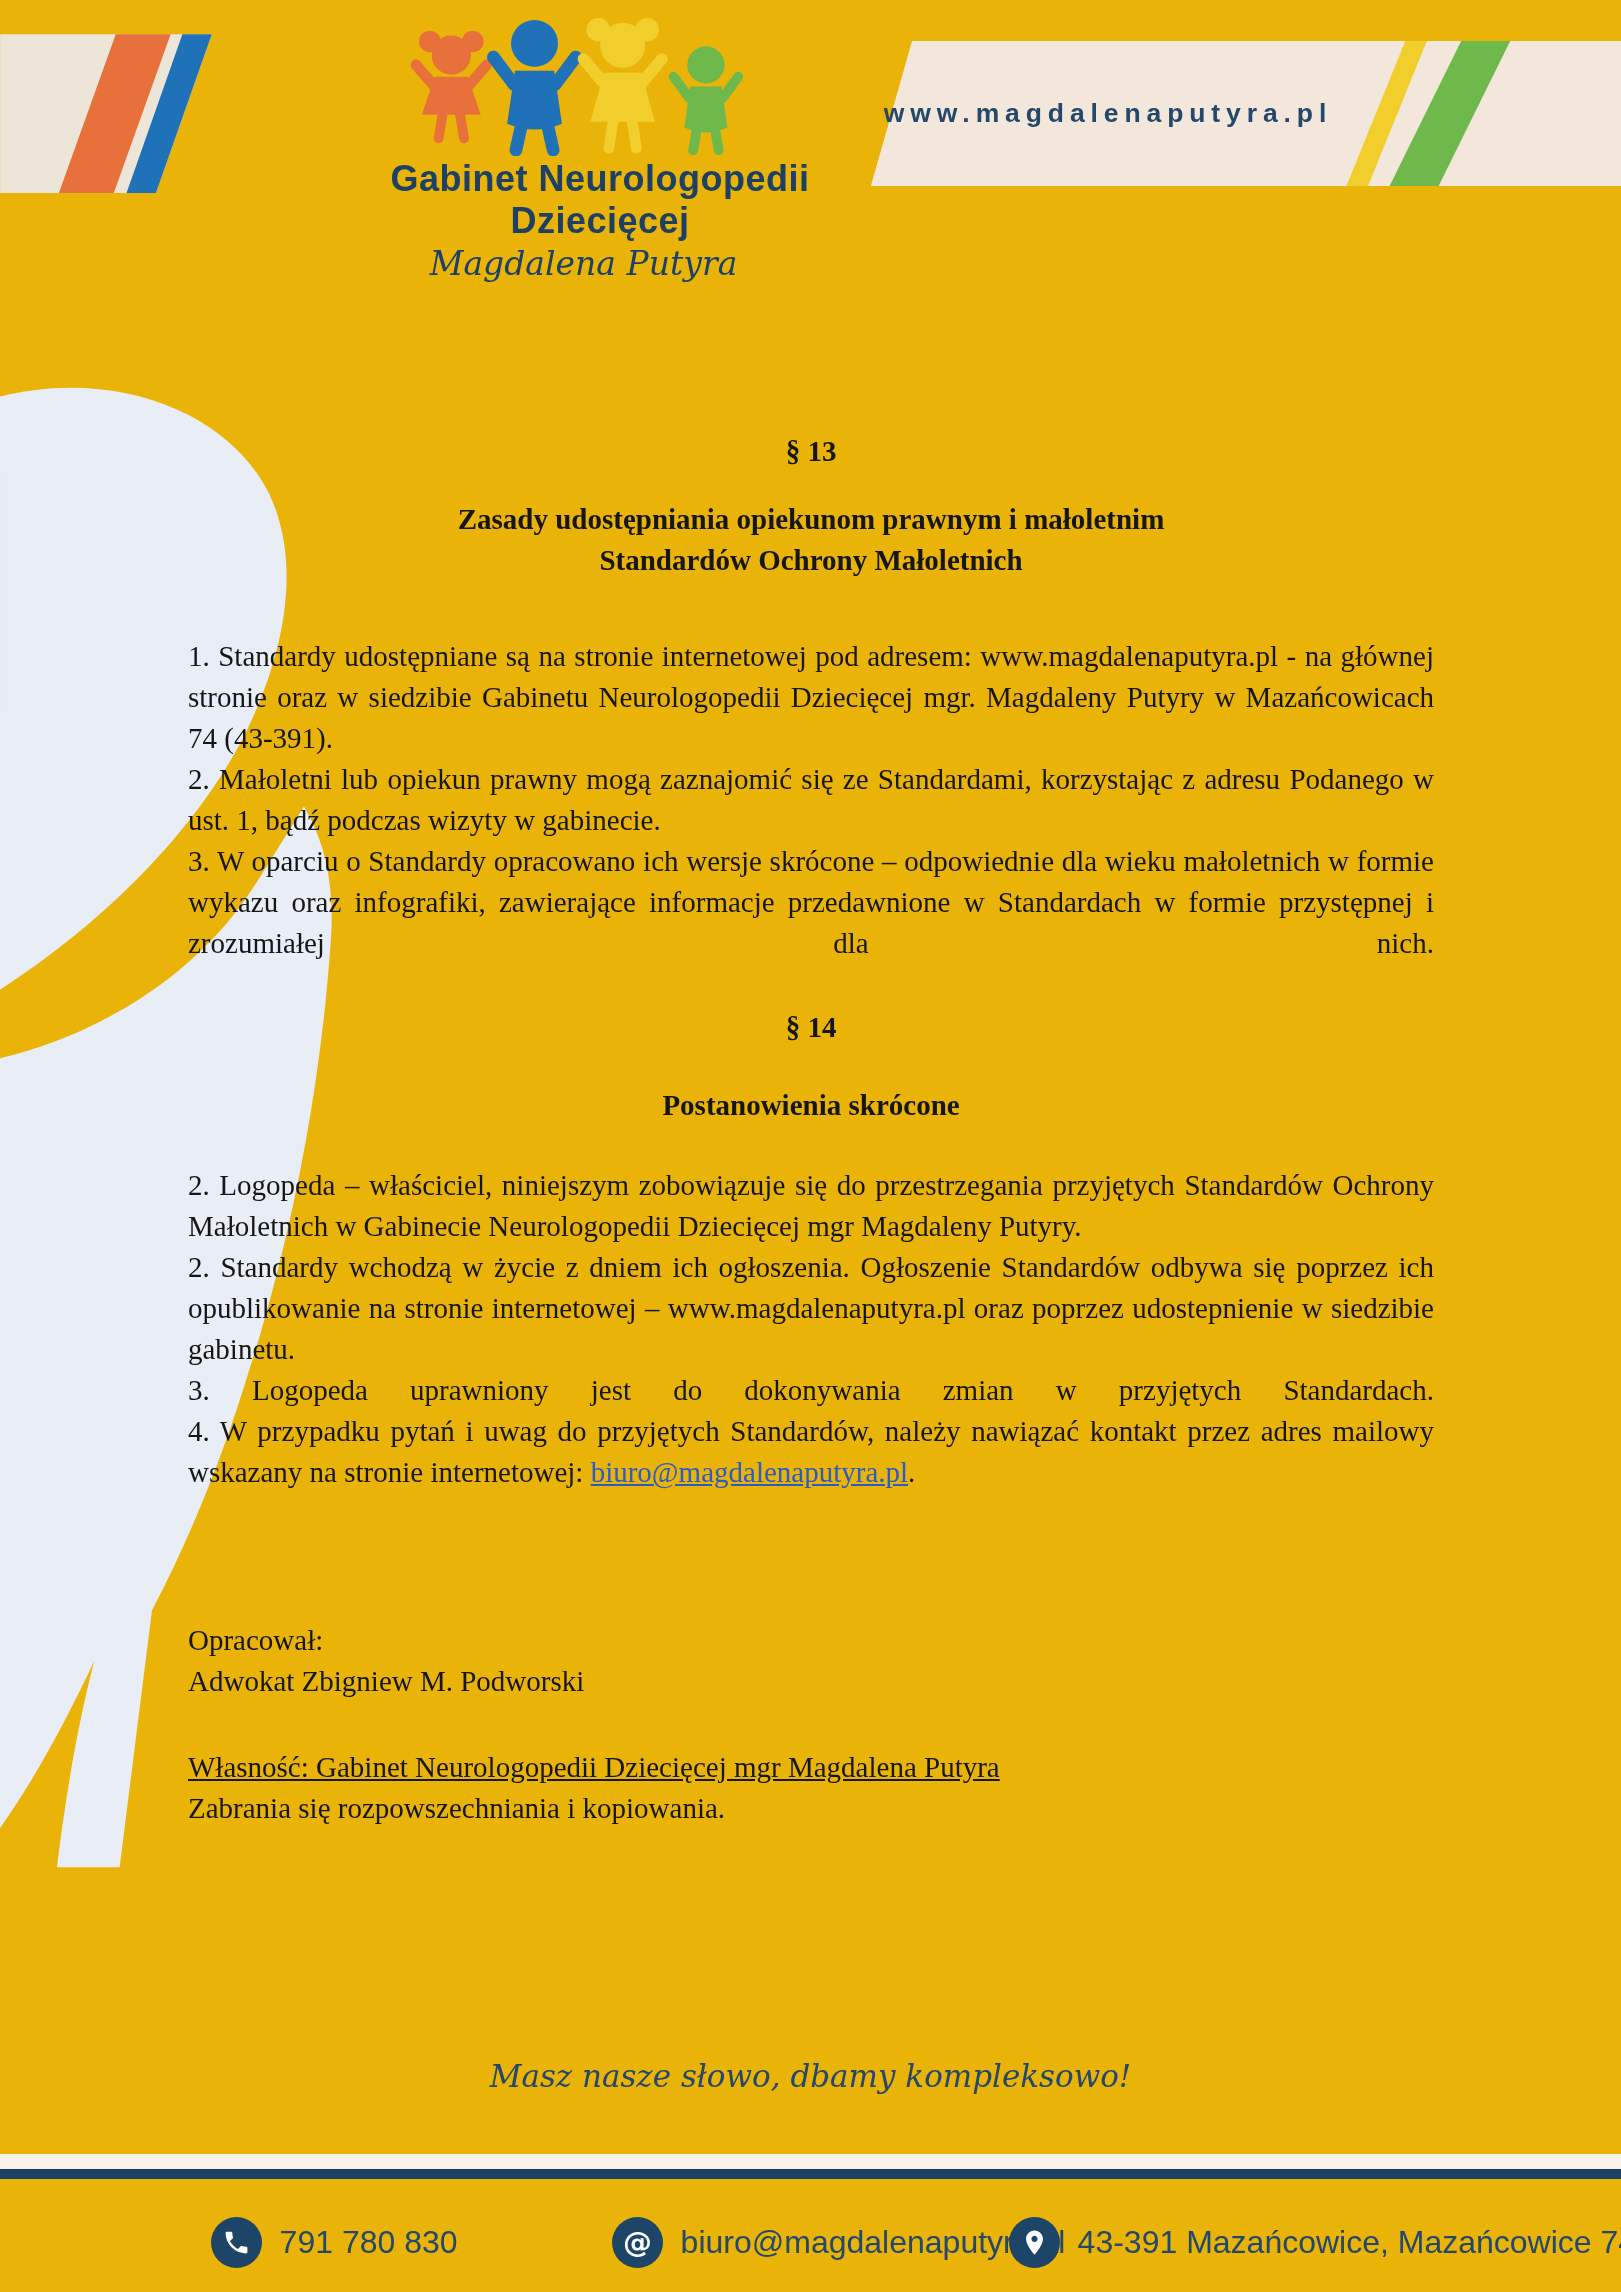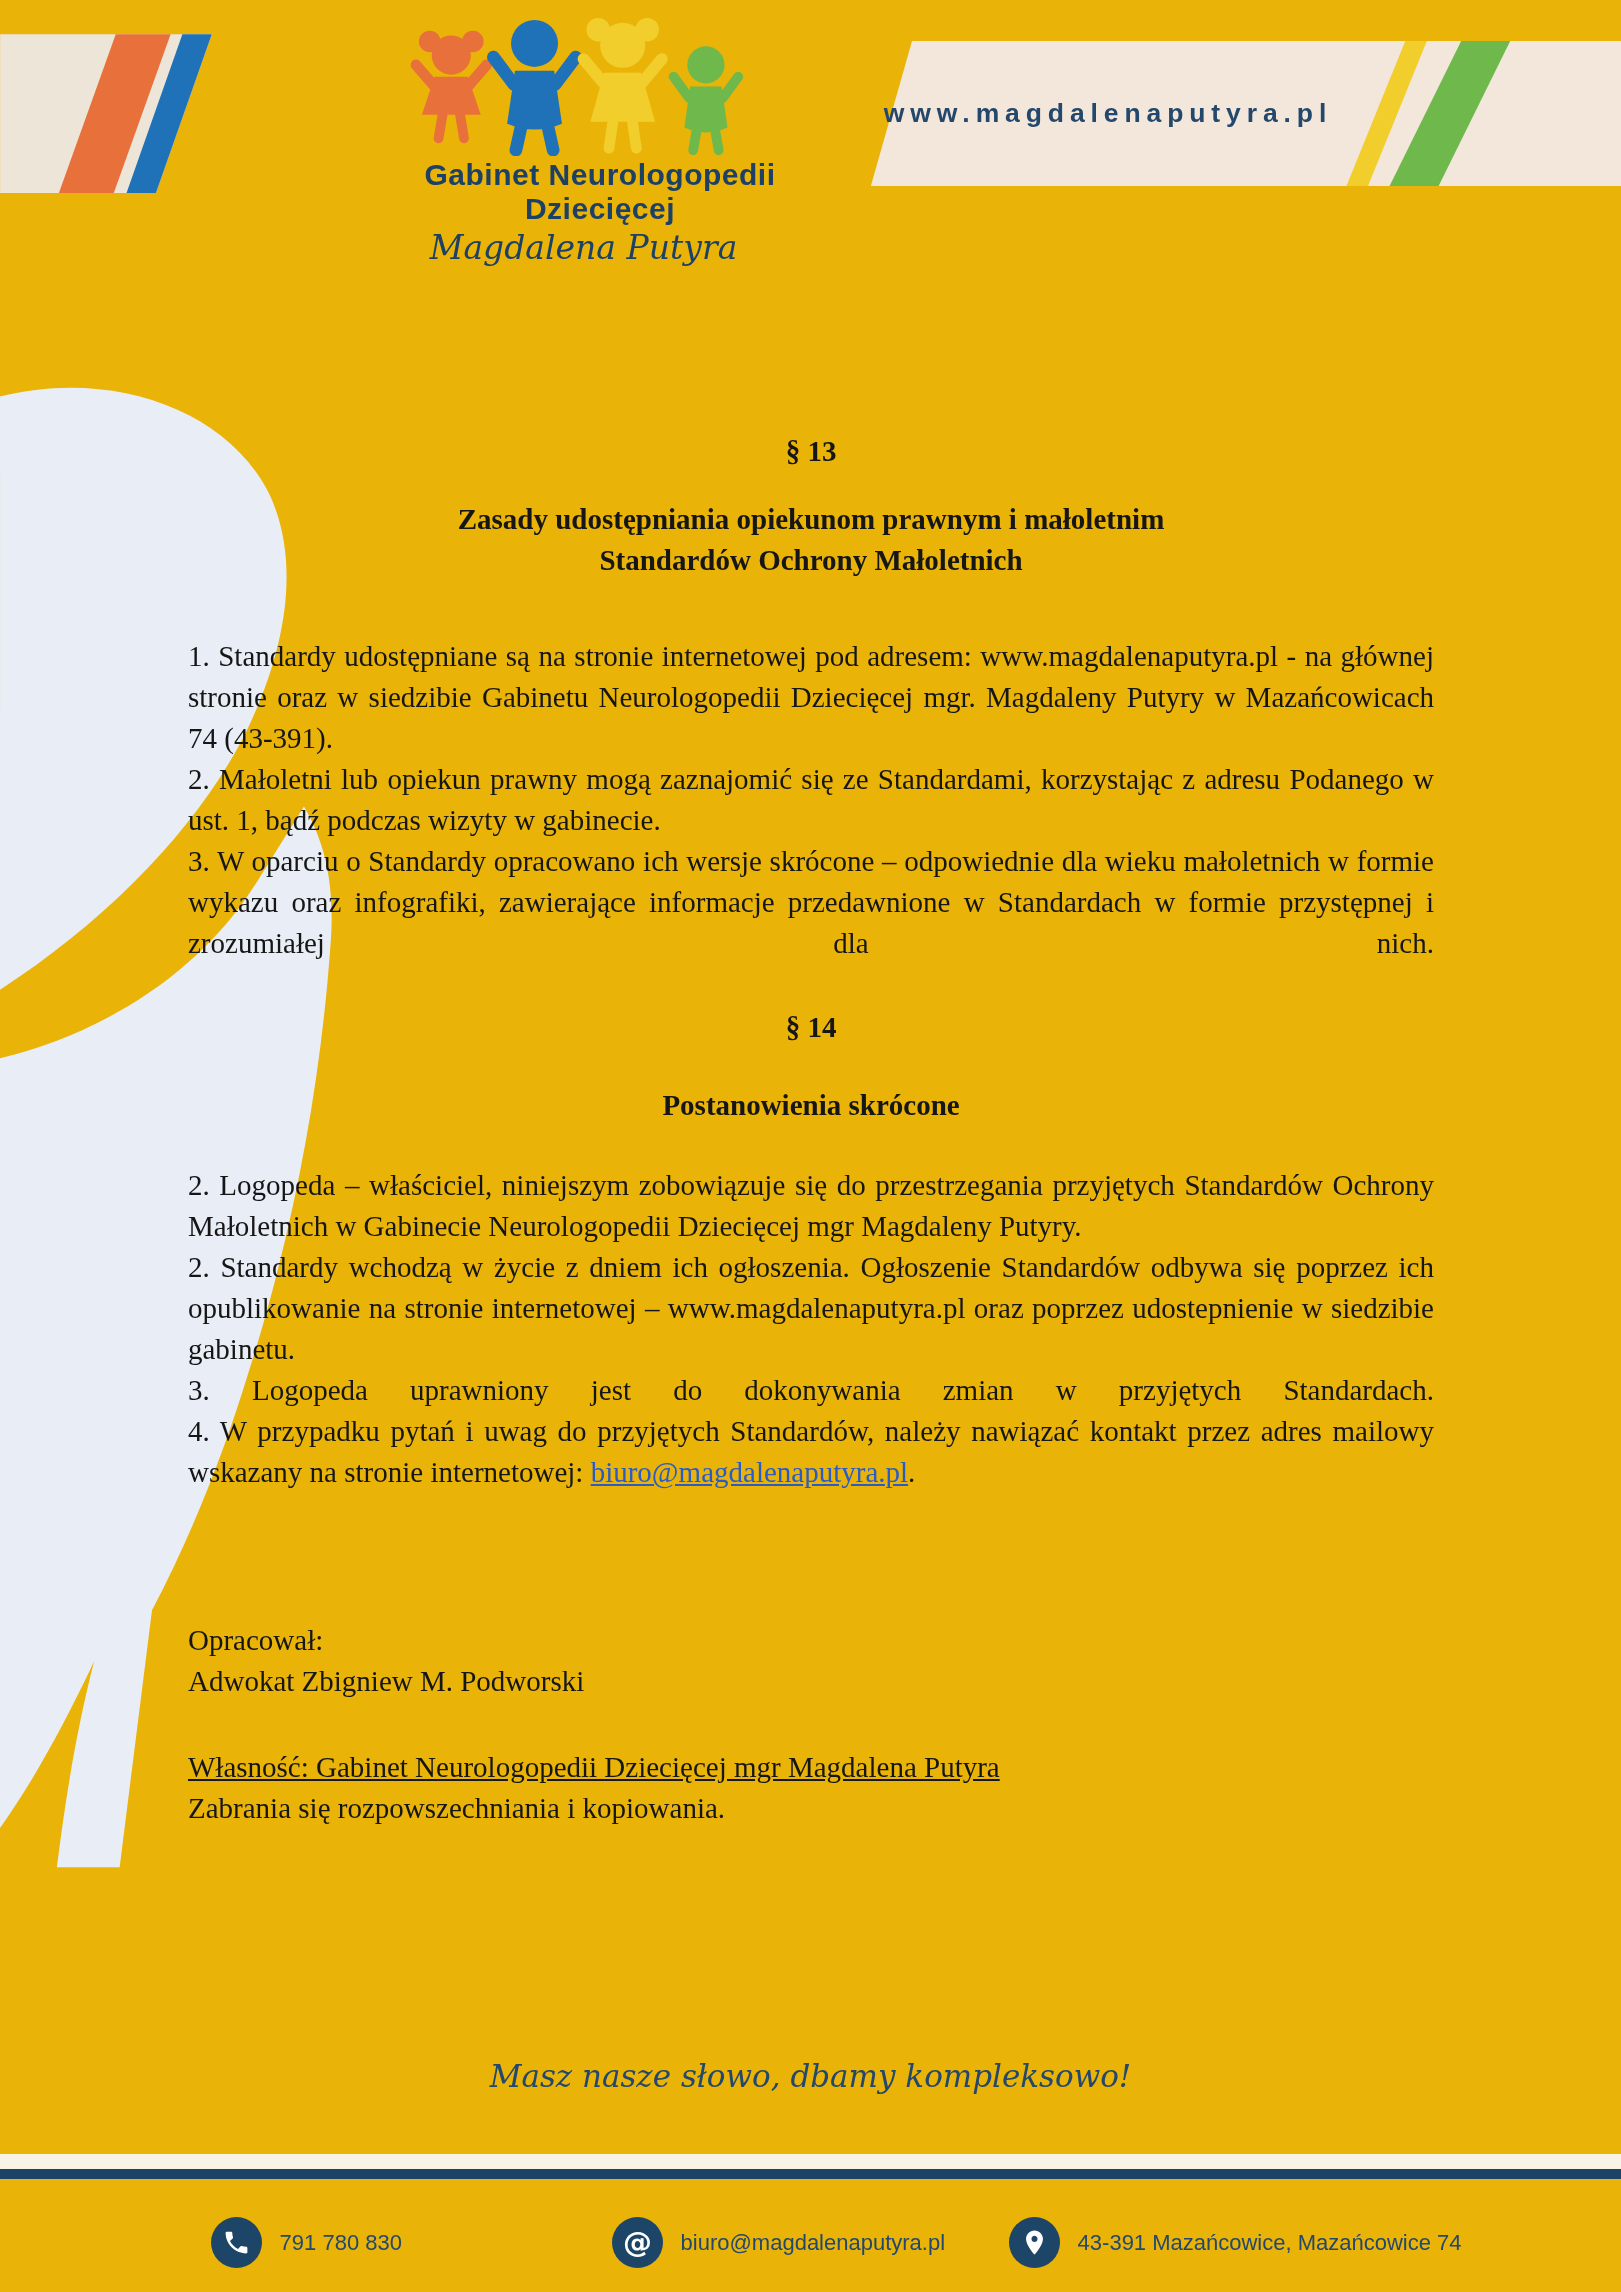--- a/index.html
+++ b/index.html
@@ -2,21 +2,21 @@
 <html lang="pl"><head>
 <meta charset="utf-8">
 <style>
   html,body{margin:0;padding:0;background:#ffffff;}
   .page{position:relative;width:1621px;height:2293px;background:#eab308;overflow:hidden;
         font-family:"Liberation Serif",serif;color:#161616;}
   
   .hdr-svg{position:absolute;display:block;}
   .logo-wrap{position:absolute;left:353px;top:13.7px;width:461px;text-align:center;}
   .logo-kids{display:block;margin:0 auto;}
-  .logo-org{font-family:"Liberation Sans",sans-serif;font-weight:bold;font-size:30px;
+  .logo-org{font-family:"Liberation Sans",sans-serif;font-weight:bold;font-size:36px;
             color:#1d4065;letter-spacing:0.5px;margin-top:2px;margin-left:33px;}
   .logo-person{font-family:"DejaVu Serif",serif;font-style:italic;font-size:33px;
                color:#1d4065;margin-top:2px;}
   .site-url{position:absolute;left:863px;top:98px;width:490px;text-align:center;
             font-family:"Liberation Sans",sans-serif;font-weight:bold;font-size:26.5px;
             letter-spacing:5.9px;color:#24486b;}
   
   .watermark{position:absolute;left:0;top:377px;z-index:0;}
   
   .doc{position:absolute;left:188px;top:431px;width:1246px;z-index:1;
@@ -31,21 +31,21 @@
   .s14-title{margin-bottom:39px !important;}
   .prepared{margin-top:127px !important;text-align:left !important;}
   .ownership{margin-top:45px !important;text-align:left !important;text-decoration:underline;}
   a.email-link{color:#2b5cc5;text-decoration:underline;}
   
   .slogan{position:absolute;left:0;top:2058px;width:1621px;text-align:center;z-index:1;
           font-family:"DejaVu Serif",serif;font-style:italic;font-size:31px;color:#24486b;}
   .cream-strip{position:absolute;left:0;top:2154px;width:1621px;height:14.7px;background:#f8f3e6;}
   .navy-bar{position:absolute;left:0;top:2169px;width:1621px;height:9.8px;background:#1c4366;}
   .contact{position:absolute;top:2217px;display:flex;align-items:center;gap:17.6px;z-index:1;}
-  .contact .txt{font-family:"Liberation Sans",sans-serif;font-size:22px;color:#24486b;white-space:nowrap;}
+  .contact .txt{font-family:"Liberation Sans",sans-serif;font-size:32px;color:#24486b;white-space:nowrap;}
   .cicon{width:51px;height:51px;border-radius:50%;background:#1d4568;display:flex;
          align-items:center;justify-content:center;flex:0 0 auto;}
   .cicon svg{display:block;}
   .at-glyph{font-family:"DejaVu Sans",sans-serif;font-weight:bold;font-size:29px;color:#ffffff;line-height:1;}
 </style>
 </head>
 <body>
 
 <div class="page">
 

